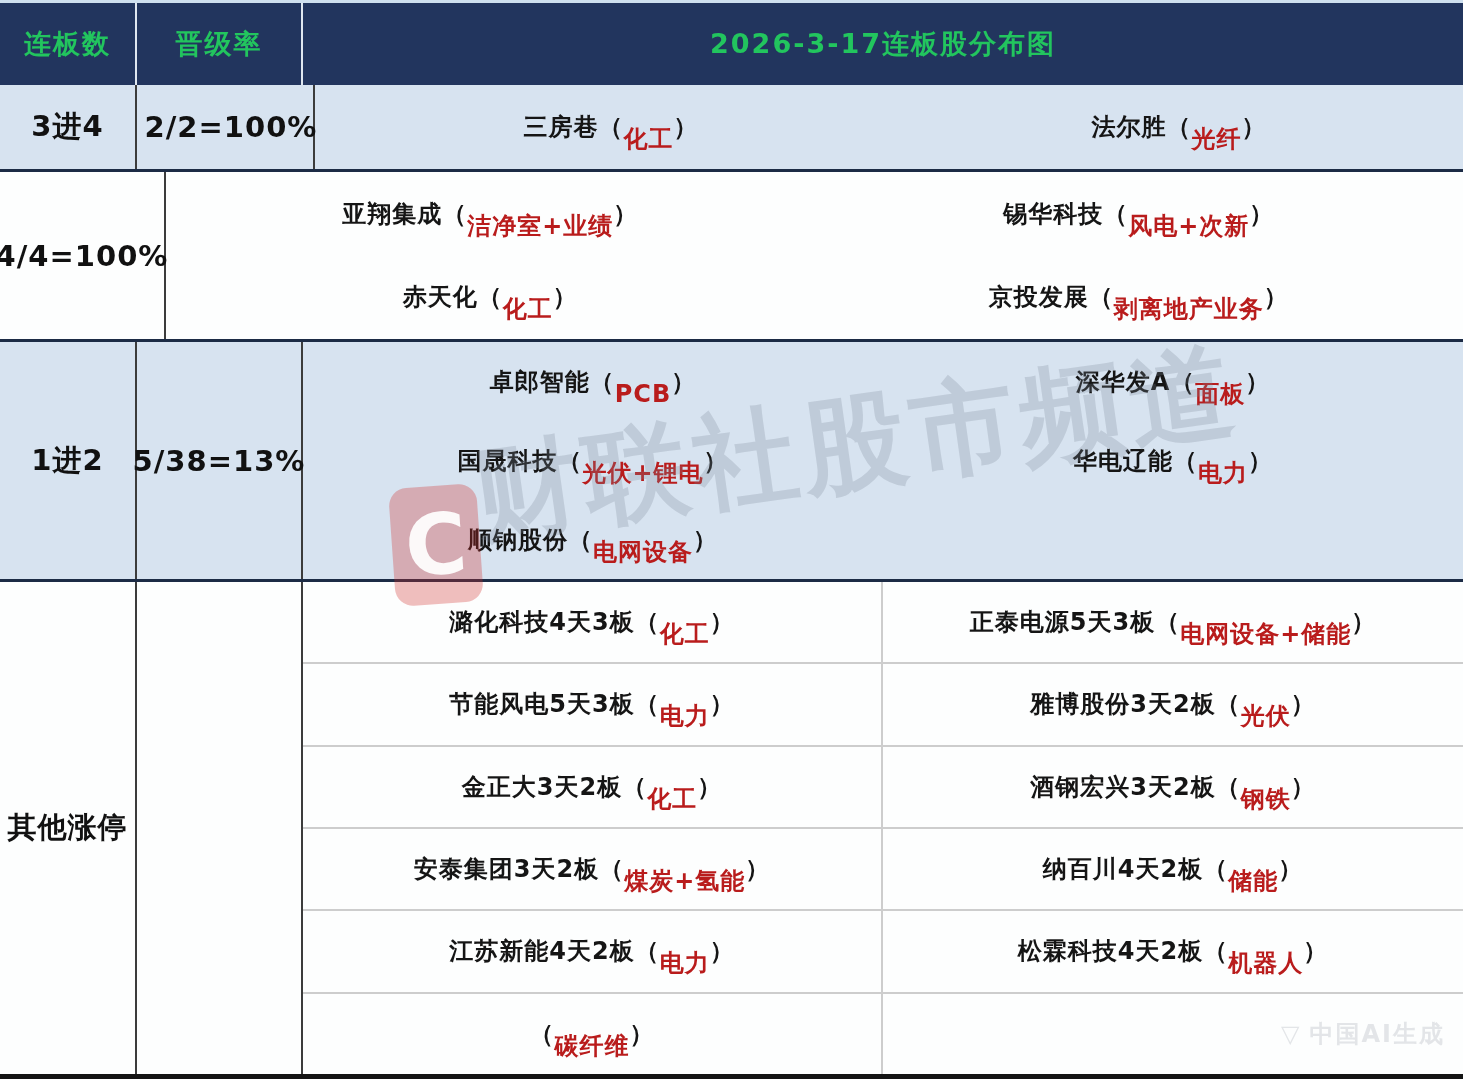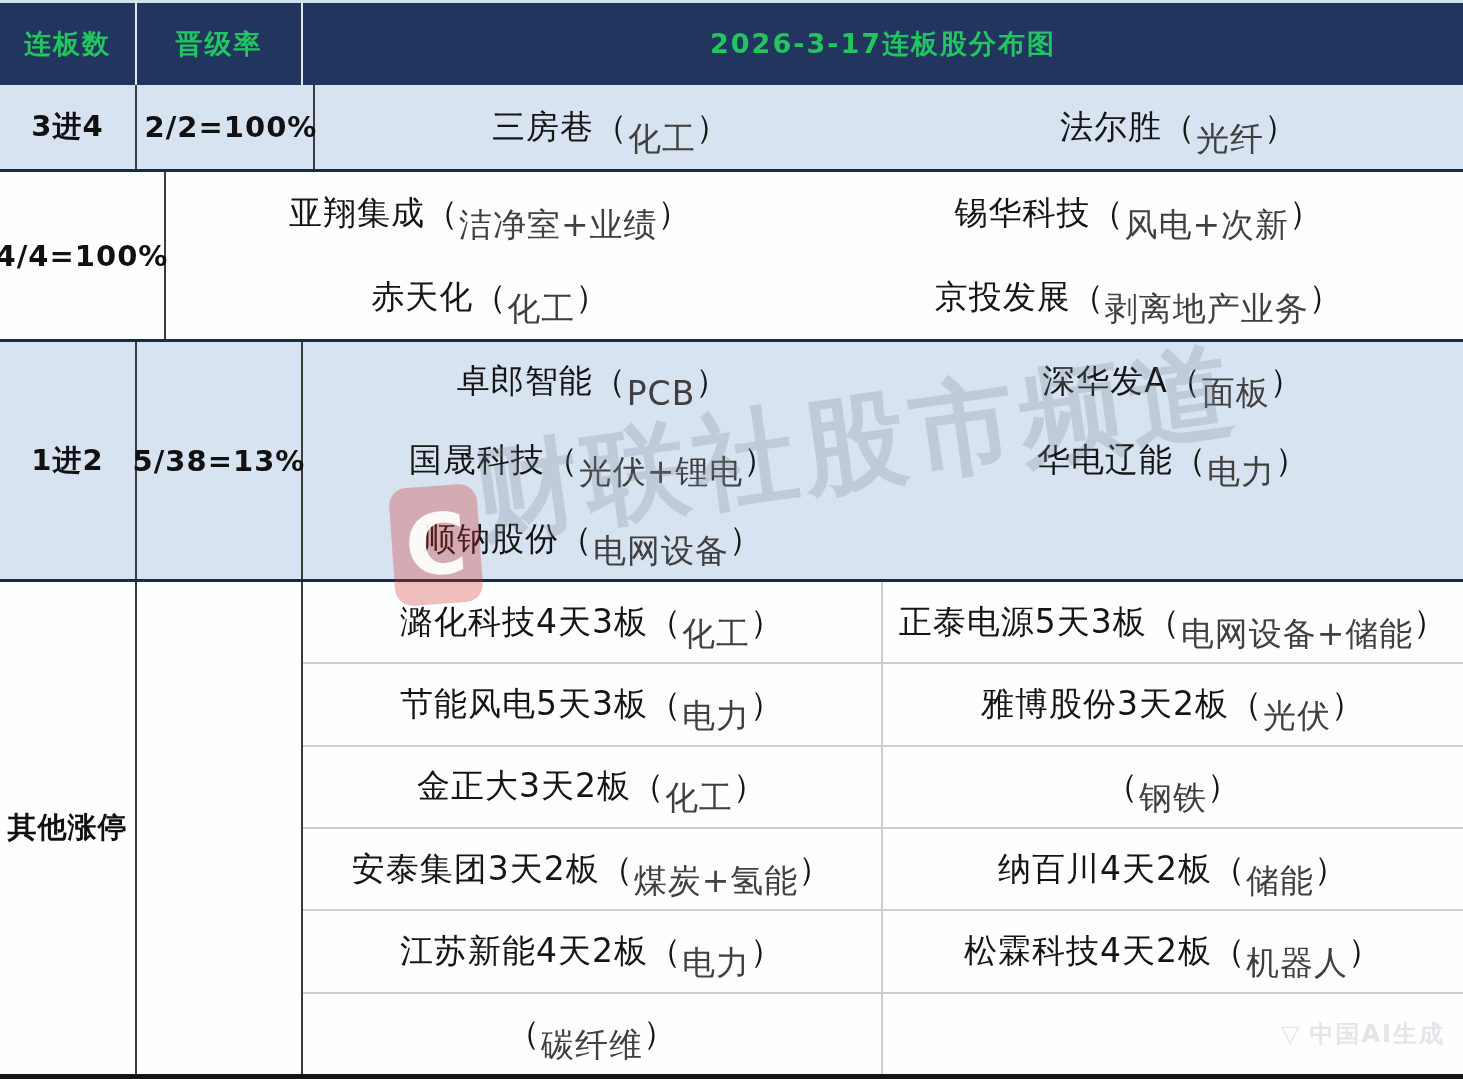--- a/index.html
+++ b/index.html
@@ -27,22 +27,22 @@
     display:flex; align-items:center; justify-content:center;
     font-size:29px; font-weight:bold; color:#111;
     border-right:2px solid #3c3c3c; letter-spacing:1px;
   }
   .label-cell { width:137px; }
   .rate-cell  { width:166px; }
 
   .stocks { flex:1; display:flex; flex-direction:column; }
   .stock-row { flex:1; display:flex; }
   .scell { width:50%; display:flex; align-items:center; justify-content:center;
-           font-size:33px; font-weight:normal; color:#151515; letter-spacing:1px; }
-  .tag { color:#404040;margin-top:24px; }
+           font-size:24px; font-weight:bold; color:#151515; letter-spacing:1px; }
+  .tag { color:#b91c1c;margin-top:24px; }
 
   
   .section.grid .stock-row + .stock-row { border-top:2px solid #cdcdcd; }
   .section.grid .scell:first-child { border-right:2px solid #cdcdcd; }
 
   
   .wm { position:absolute; pointer-events:none; z-index:5; }
   .wm-logo { left:392px; top:486px; width:88px; height:118px;
              background:rgba(208,44,40,0.30); border-radius:18px;
              display:flex; align-items:center; justify-content:center;
@@ -197,20 +197,21 @@
             </div>
           </div>
           <div class="stock-row">
             <div class="scell">
               <div class="nm" style="display: inline;">金正大3天2板</div>
               <span>（</span>
               <div class="tag" style="display: inline;">化工</div>
               <span>）</span>
             </div>
             <div class="scell">
+              <div class="nm" style="display: inline;">酒钢宏兴3天2板</div>
               <span>（</span>
               <div class="tag" style="display: inline;">钢铁</div>
               <span>）</span>
             </div>
           </div>
           <div class="stock-row">
             <div class="scell">
               <div class="nm" style="display: inline;">安泰集团3天2板</div>
               <span>（</span>
               <div class="tag" style="display: inline;">煤炭+氢能</div>

